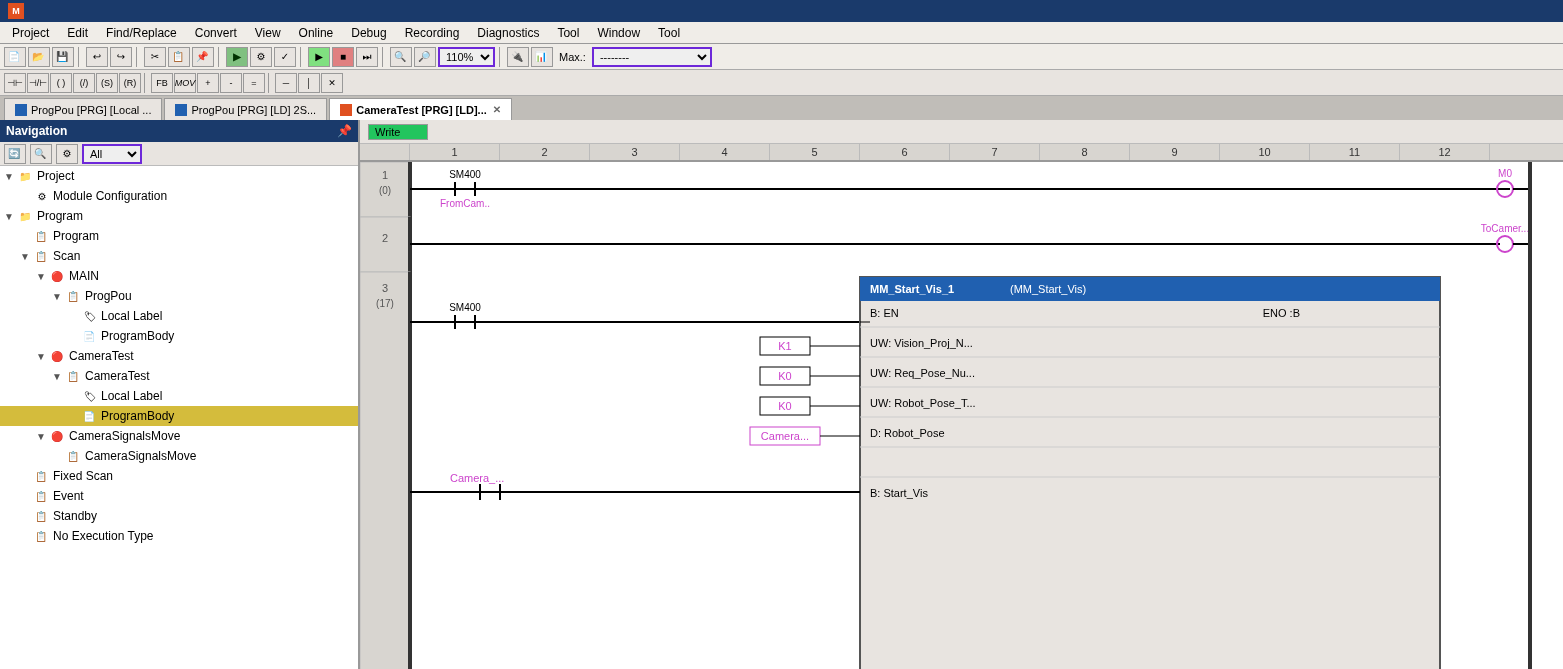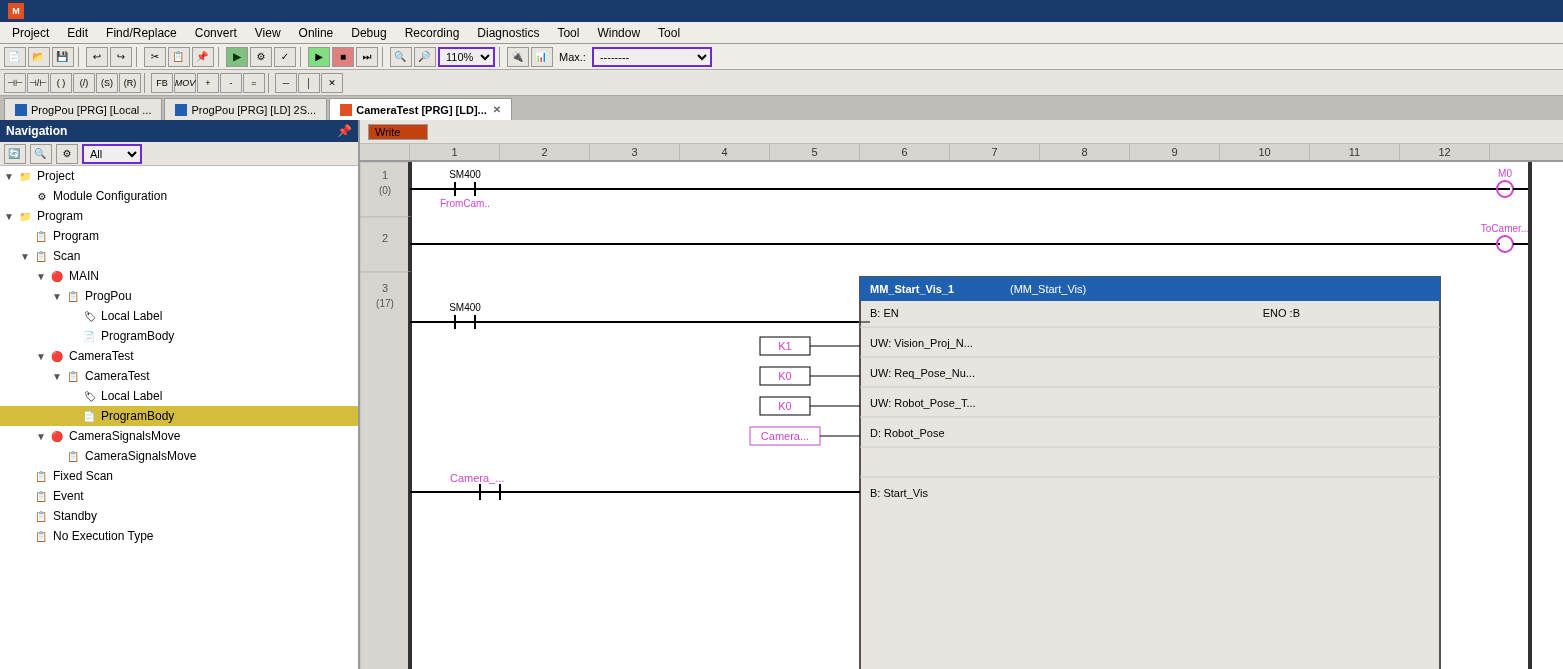--- a/index.html
+++ b/index.html
@@ -198,21 +198,21 @@
     #editor-toolbar {
       background: #e8e4e0;
       height: 24px;
       display: flex;
       align-items: center;
       padding: 0 8px;
       border-bottom: 1px solid #bbb;
     }
     .write-label {
       font-size: 11px;
-      background: #c2410c;
+      background: #22c55e;
       border: 1px solid #999;
       padding: 1px 6px;
       min-width: 60px;
     }
 
     
     #ld-editor {
       flex: 1;
       overflow: auto;
       background: #fff;

